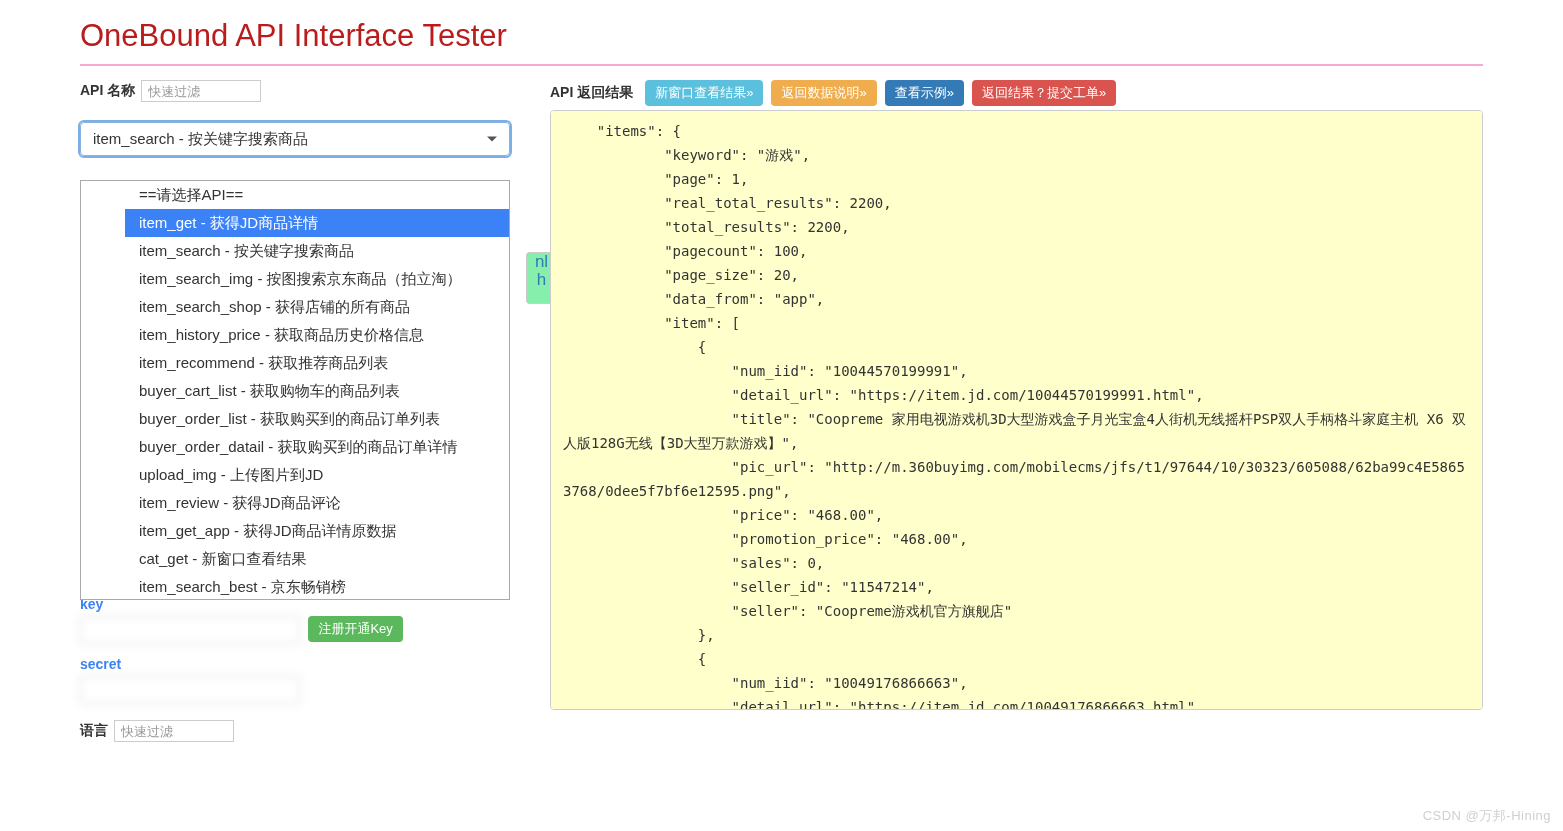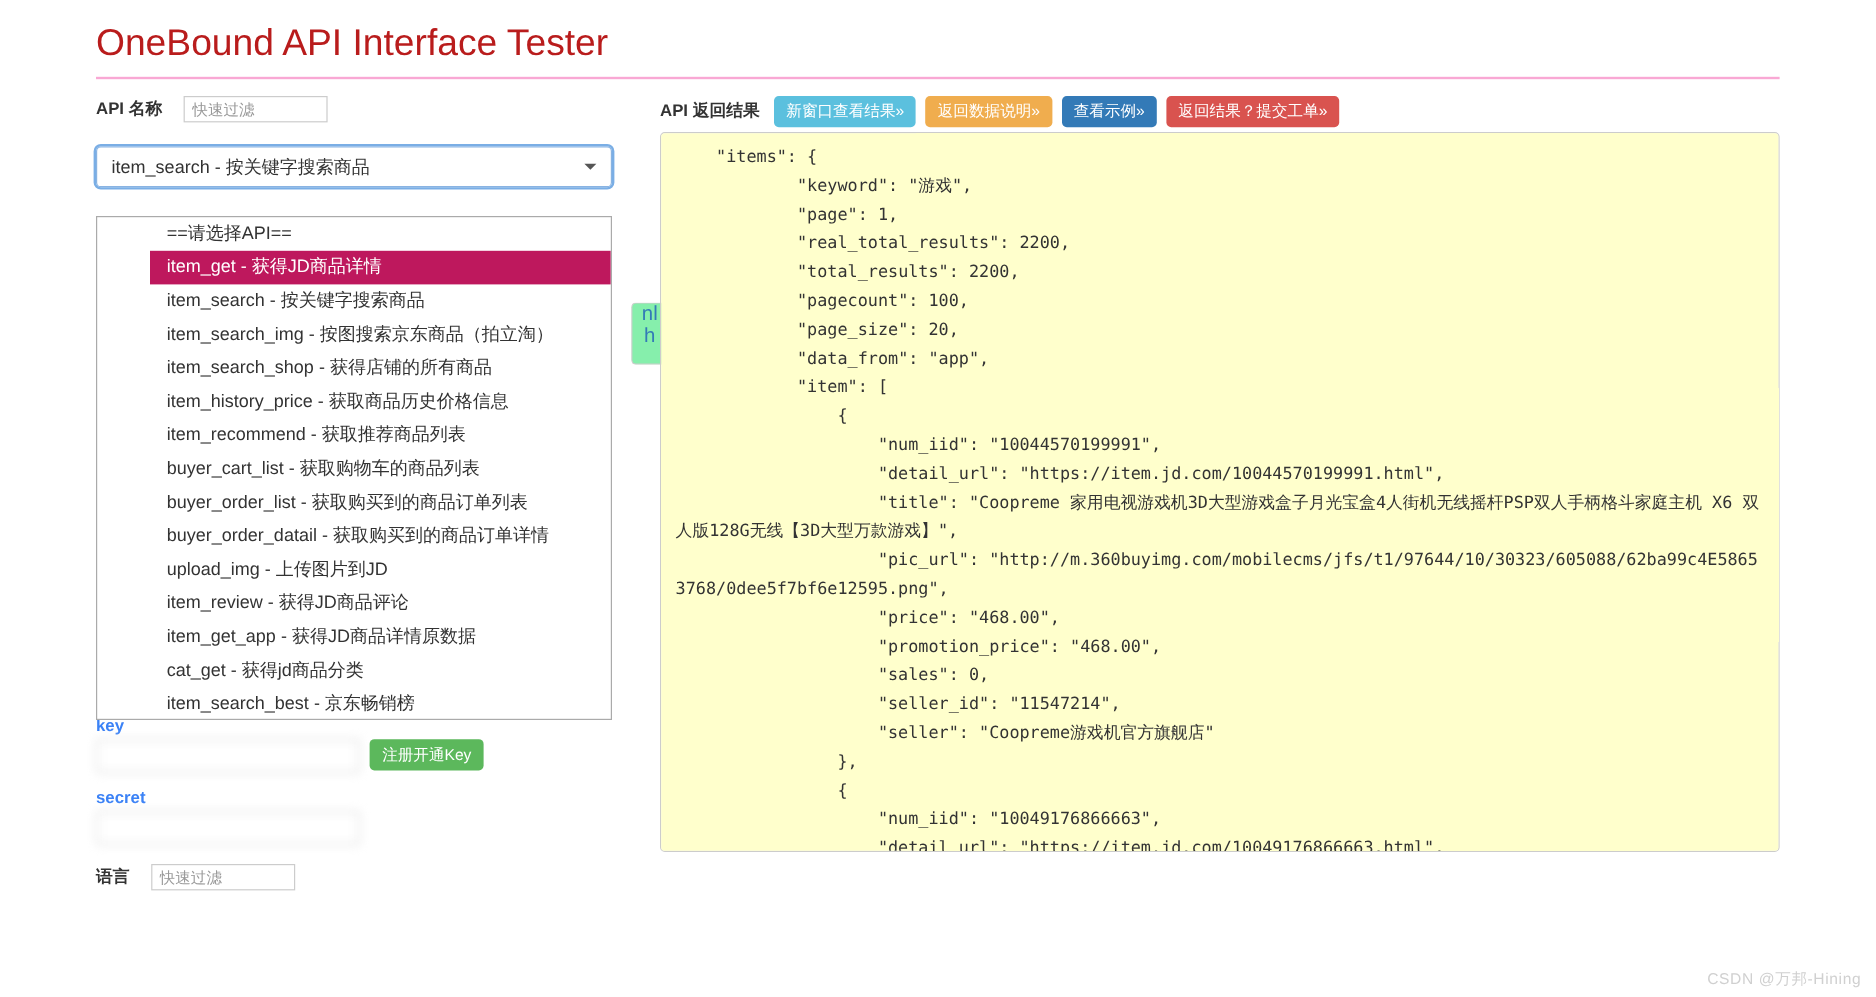--- a/index.html
+++ b/index.html
@@ -30,21 +30,21 @@
     width: 440px;
     position: relative;
   }
   .right-col {
     flex: 1;
     min-width: 0;
   }
   .label-row {
     display: flex;
     align-items: center;
-    gap: 18px;
+    gap: 6px;
     font-size: 14px;
     font-weight: 700;
     color: #333;
     margin-bottom: 4px;
   }
   .filter-input {
     font-size: 13px;
     font-weight: 400;
     padding: 2px 6px;
     border: 1px solid #ccc;
@@ -93,21 +93,21 @@
   .dropdown-item {
     padding: 2px 14px;
     line-height: 24px;
     white-space: nowrap;
     overflow: hidden;
     text-overflow: ellipsis;
     cursor: pointer;
     color: #333;
   }
   .dropdown-item.highlight {
-    background: #be185d;
+    background: #3b82f6;
     color: #fff;
   }
   .field-block {
     margin-top: 12px;
   }
   .field-label {
     font-size: 14px;
     font-weight: 700;
     color: #3b82f6;
     margin-bottom: 4px;
@@ -221,21 +221,21 @@
             <div class="dropdown-item">item_search_img - 按图搜索京东商品（拍立淘）</div>
             <div class="dropdown-item">item_search_shop - 获得店铺的所有商品</div>
             <div class="dropdown-item">item_history_price - 获取商品历史价格信息</div>
             <div class="dropdown-item">item_recommend - 获取推荐商品列表</div>
             <div class="dropdown-item">buyer_cart_list - 获取购物车的商品列表</div>
             <div class="dropdown-item">buyer_order_list - 获取购买到的商品订单列表</div>
             <div class="dropdown-item">buyer_order_datail - 获取购买到的商品订单详情</div>
             <div class="dropdown-item">upload_img - 上传图片到JD</div>
             <div class="dropdown-item">item_review - 获得JD商品评论</div>
             <div class="dropdown-item">item_get_app - 获得JD商品详情原数据</div>
-            <div class="dropdown-item">cat_get - 获得jd商品分类</div>
+            <div class="dropdown-item">cat_get - 新窗口查看结果</div>
             <div class="dropdown-item">item_search_best - 京东畅销榜</div>
           </div>
 
         <div class="occluded-hint">
           <span>nl</span><br>
           <span>h</span>
         </div>
       </div>
 
       <div class="field-block" style="margin-top:440px;">

